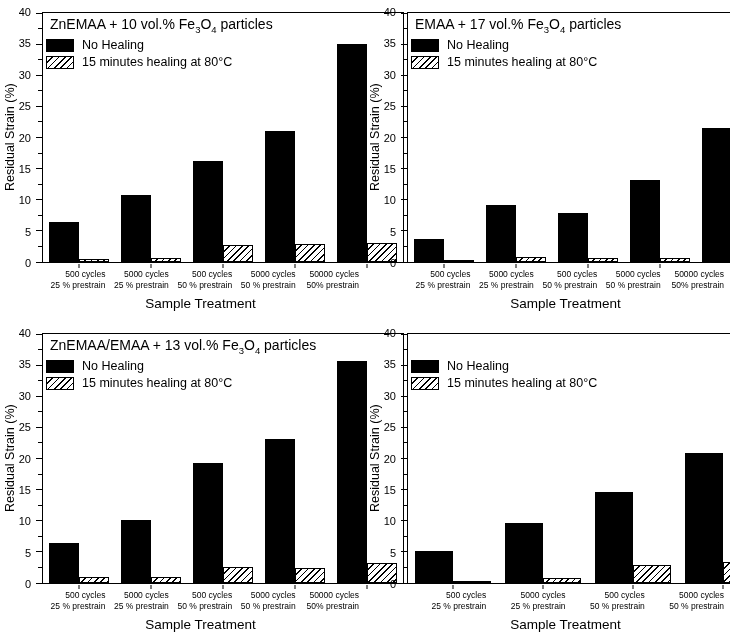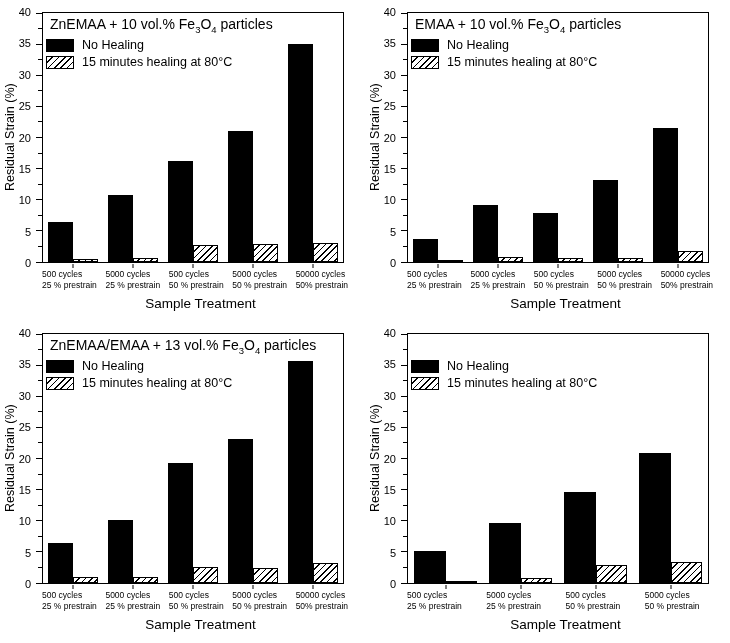--- a/index.html
+++ b/index.html
@@ -43,21 +43,21 @@
     width: 31px;
     text-align: right;
     font-size: 11px;
     line-height: 14px;
     height: 14px;
   }
 
   .plot-box {
     position: absolute;
     left: 42px; top: 12px;
-    width: 302px; height: 251px;
+    width: 362px; height: 251px;
     border: 1.5px solid #000;
     background: #fff;
   }
 
   .ytick {
     position: absolute;
     right: 100%;
     margin-right: 1.5px;
     height: 1px;
     background: #000;
@@ -123,21 +123,21 @@
   }
 
   .cats {
     position: absolute;
     left: 42px; top: 269px;
     width: 317px;
     display: flex;
   }
   .cat {
     flex: 1 1 0;
-    text-align: left;
+    text-align: right;
     font-size: 8.5px;
     line-height: 1.35;
     white-space: nowrap;
   }
   .xlabel {
     position: absolute;
     left: 42px; top: 296px;
     width: 317px;
     text-align: center;
     font-size: 13.5px;
@@ -265,21 +265,21 @@
         <div class="ytick minor" style="bottom: calc(43.75% - 0.5px);"></div>
         <div class="ytick major" style="bottom: calc(50% - 0.5px);"></div>
         <div class="ytick minor" style="bottom: calc(56.25% - 0.5px);"></div>
         <div class="ytick major" style="bottom: calc(62.5% - 0.5px);"></div>
         <div class="ytick minor" style="bottom: calc(68.75% - 0.5px);"></div>
         <div class="ytick major" style="bottom: calc(75% - 0.5px);"></div>
         <div class="ytick minor" style="bottom: calc(81.25% - 0.5px);"></div>
         <div class="ytick major" style="bottom: calc(87.5% - 0.5px);"></div>
         <div class="ytick minor" style="bottom: calc(93.75% - 0.5px);"></div>
         <div class="ytick major" style="bottom: calc(100% - 0.5px);"></div>
-        <div class="title"><span>EMAA + 10 vol.% Fe</span><sub>3</sub><span>O</span><sub>4</sub><span> particles</span></div>
+        <div class="title"><span>EMAA + 17 vol.% Fe</span><sub>3</sub><span>O</span><sub>4</sub><span> particles</span></div>
         <div class="legend">
           <div class="legend-row">
             <span class="swatch solid"></span>
             <span class="legend-label">No Healing</span>
           </div>
           <div class="legend-row">
             <span class="swatch hatch"></span>
             <span class="legend-label">15 minutes healing at 80°C</span>
           </div>
         </div>

